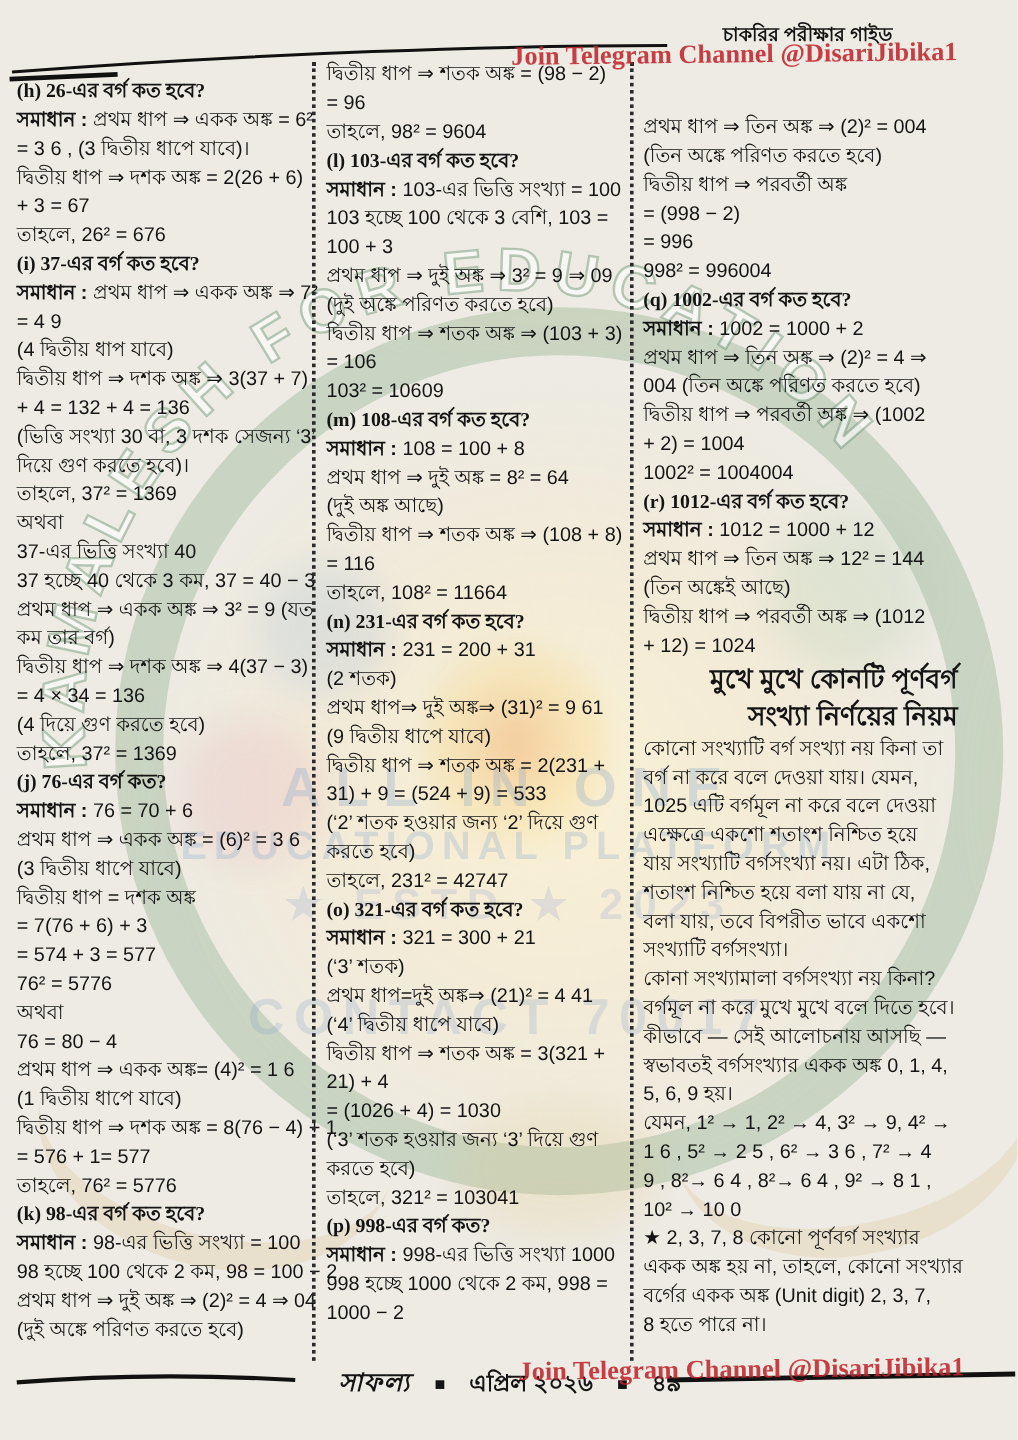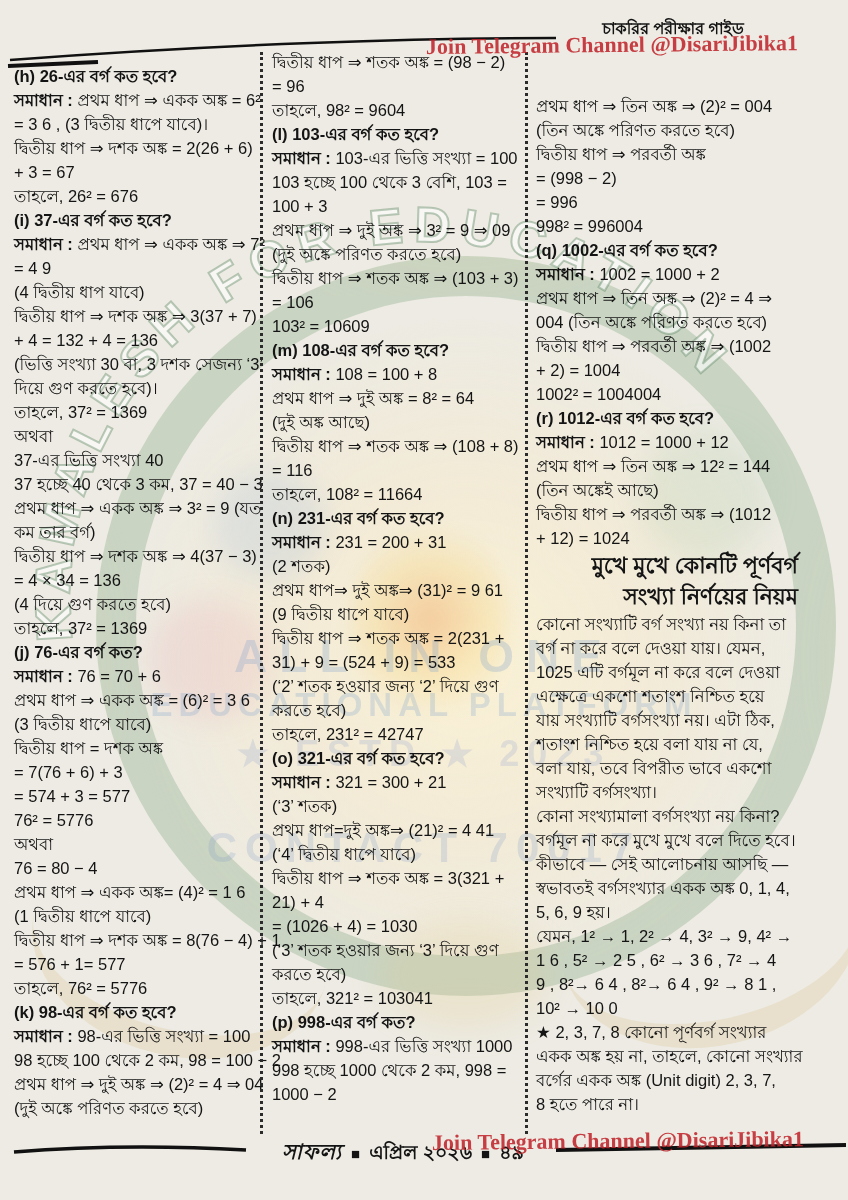--- a/index.html
+++ b/index.html
@@ -50,30 +50,30 @@
   .col{position:absolute; z-index:2; font-size:16.5px;}
   #col1{left:14px;  top:64px; width:244px;}
   #col2{left:272px; top:50px; width:248px;}
   #col3{left:536px; top:50px; width:262px;margin-top:44px;}
   .sep{
     position:absolute; z-index:2; top:52px; height:1082px; width:0;
     border-left:3px dotted #2b2b2b;
   }
   #sep1{left:260px;} #sep2{left:525px;}
   .line{line-height:24px; white-space:nowrap;}
-  .line.q{font-weight:bold;}
+  .line.q{font-weight:bold;font-family:Liberation Serif, serif;}
   .line b{font-weight:bold;}
   .h1{
     font-weight:bold; font-size:22px; line-height:31px;
     text-align:right; white-space:nowrap;
   }
   
   #footer{
     position:absolute; z-index:5; left:282px; top:1136px;
-    display:flex; align-items:center; gap:9px;
+    display:flex; align-items:center; gap:20px;
     font-size:19px; font-weight:bold;
   }
   #footer-magazine{font-style:italic; font-size:21px; letter-spacing:1px;}
   .sq{font-size:15px;}
 </style>
 </head>
 <body>
 
 <div id="page">
 

